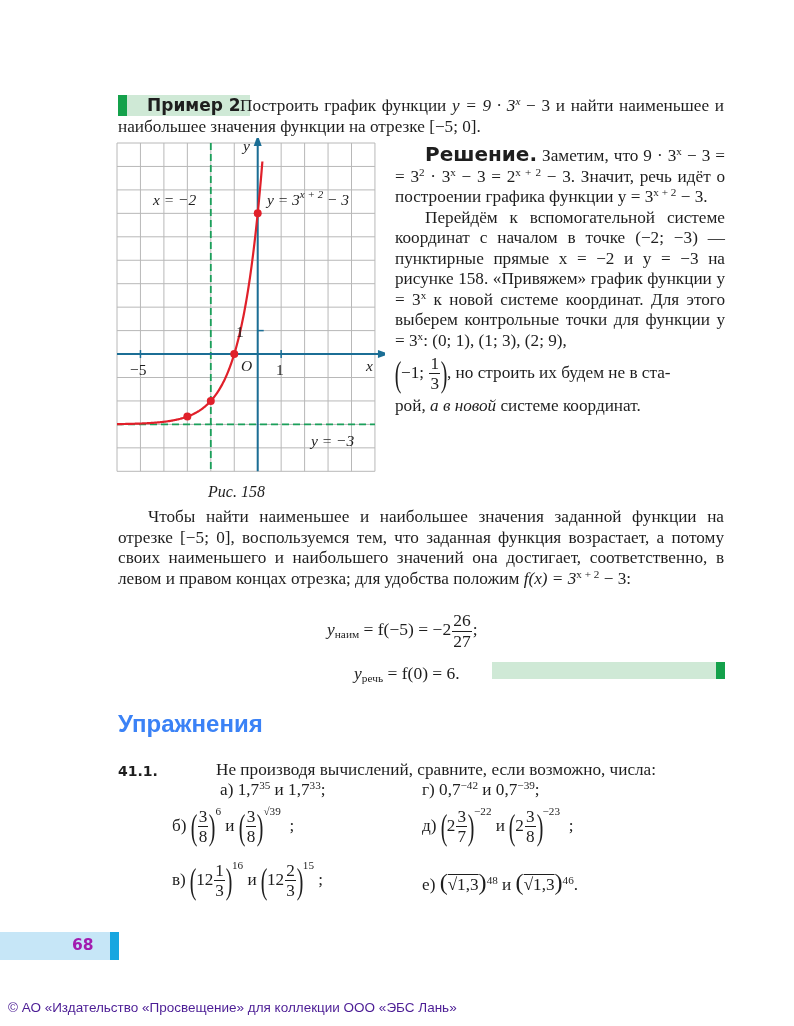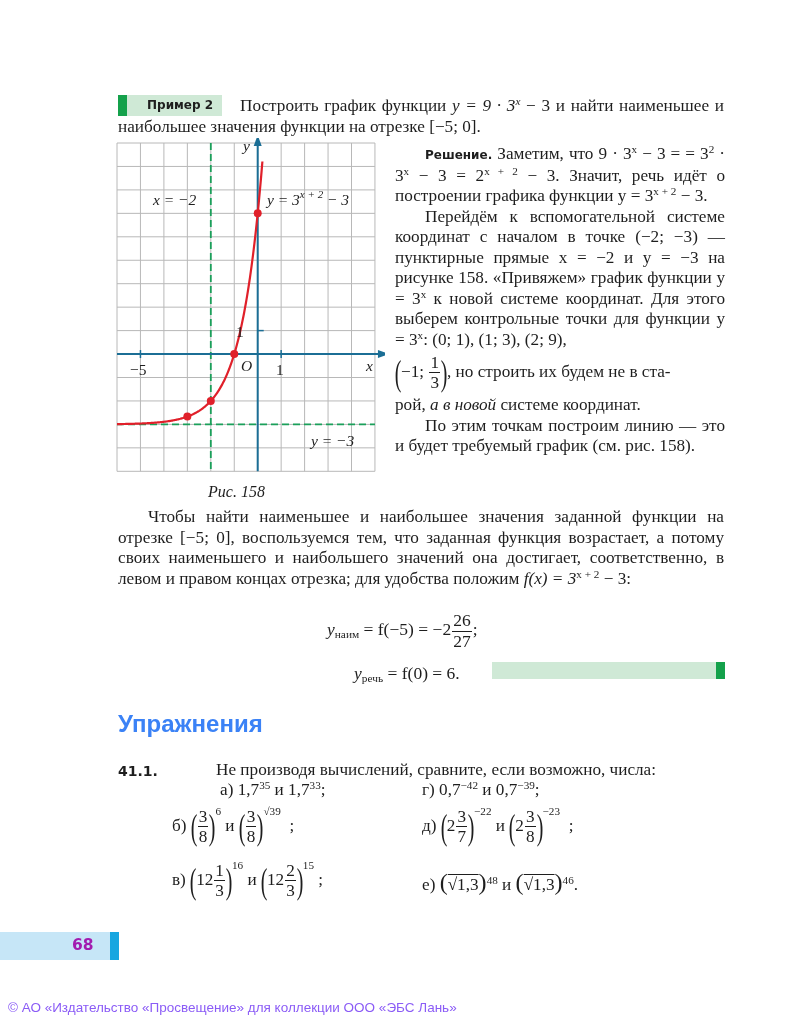--- a/index.html
+++ b/index.html
@@ -8,29 +8,29 @@
   i.m { font-style: italic; }
   sup { font-size: 0.65em; vertical-align: 0.55em; line-height: 0; }
   sub { font-size: 0.65em; vertical-align: -0.25em; line-height: 0; }
 
   .text { position: absolute; font-family: "Liberation Serif", serif; font-size: 17.2px; line-height: 20.5px; text-align: justify; }
   .text p { margin: 0; }
 
   
   .ex-head { position: absolute; left: 118px; top: 95px; }
   .ex-tag { display: inline-block; background: #cfe9d6; border-left: 9px solid #14a14b; padding: 0 9px 0 20px; height: 21px; line-height: 21px;
-            font-family: "DejaVu Sans", sans-serif; font-weight: bold; font-size: 12px; color: #1e1e1e; vertical-align: top; }
+            font-family: "DejaVu Sans", sans-serif; font-weight: bold; font-size: 17px; color: #1e1e1e; vertical-align: top; }
   .ex-problem { position: absolute; left: 118px; top: 96px; width: 606px; }
   .ex-problem .indent { display: inline-block; width: 122px; }
 
   .graph { position: absolute; left: 110px; top: 138px; }
   .caption { position: absolute; left: 208px; top: 483px; font-family: "Liberation Serif", serif; font-style: italic; font-size: 16px; }
 
   .solution { position: absolute; left: 395px; top: 144px; width: 330px; }
-  .solution .bold { font-family: "DejaVu Sans", sans-serif; font-weight: bold; font-size: 12px; }
+  .solution .bold { font-family: "DejaVu Sans", sans-serif; font-weight: bold; font-size: 20px; }
   .solution .ind { text-indent: 30px; }
 
   .para2 { position: absolute; left: 118px; top: 507px; width: 606px; }
   .para2 .ind { text-indent: 30px; }
 
   .frac { display: inline-block; vertical-align: middle; text-align: center; line-height: 1; margin: 0 1px; }
   .frac > span { display: block; padding: 0 1px; }
   .frac .num { border-bottom: 1px solid #1e1e1e; padding-bottom: 1px; }
   .frac .den { padding-top: 1px; }
   .paren { display: inline-block; vertical-align: middle; font-size: 2.1em; font-weight: 100; transform: scaleX(0.55); line-height: 1; margin: 0 -3px; }
@@ -40,21 +40,21 @@
   .endbar { position: absolute; left: 492px; top: 662px; width: 224px; height: 17px; background: #cfe9d6; border-right: 9px solid #14a14b; }
 
   .section-title { position: absolute; left: 118px; top: 710px; font-family: Liberation Sans, sans-serif; font-weight: bold; font-size: 24px; color: #3b82f6; }
 
   .ex-num { position: absolute; left: 118px; top: 763px; font-family: "DejaVu Sans", sans-serif; font-weight: bold; font-size: 14px; }
   .ex-text { position: absolute; left: 172px; top: 760px; font-family: "Liberation Serif", serif; font-size: 17.2px; margin-left: 44px; }
   .item { position: absolute; font-family: "Liberation Serif", serif; font-size: 17.2px; white-space: nowrap; }
 
   .pagebar { position: absolute; left: 0; top: 932px; width: 110px; height: 28px; background: #c6e6f7; border-right: 9px solid #17a6e0; }
   .pagenum { position: absolute; left: 72px; top: 936px; font-family: "DejaVu Sans", sans-serif; font-weight: bold; font-size: 15.5px; color: #a21caf; }
-  .copyright { position: absolute; left: 8px; top: 1000px; font-family: "Liberation Sans", sans-serif; font-size: 13.5px; color: #8b5cf6; }
+  .copyright { position: absolute; left: 8px; top: 1000px; font-family: "Liberation Sans", sans-serif; font-size: 13.5px; color: #4c1d95; }
 </style>
 </head>
 <body>
 
 <div class="ex-head">
   <span class="ex-tag">Пример 2</span>
 </div>
 <div class="text ex-problem">
   <span class="indent"></span><span>Построить график функции </span><i class="m">y = 9 · 3</i><sup><i>x</i></sup><span> − 3</span><span> и найти наименьшее и наибольшее значения функции на отрезке [−5; 0].</span>
 </div>
@@ -121,21 +121,20 @@
     <text x="126" y="199">1</text>
   </g>
 </svg>
 <div class="caption">Рис. 158</div>
 
 <div class="text solution">
   <p class="ind"><span class="bold">Решение.</span> <span>Заметим, что 9 · 3</span><sup>x</sup><span> − 3 = = 3</span><sup>2</sup><span> · 3</span><sup>x</sup><span> − 3 = 2</span><sup>x + 2</sup><span> − 3. Значит, речь идёт о построении графика функции y = 3</span><sup>x + 2</sup><span> − 3.</span></p>
   <p class="ind"><span>Перейдём к вспомогательной системе координат с началом в точке (−2; −3) — пунктирные прямые x = −2 и y = −3 на рисунке 158. «Привяжем» график функции y = 3</span><sup>x</sup><span> к новой системе координат. Для этого выберем контрольные точки для функции y = 3</span><sup>x</sup><span>: (0; 1), (1; 3), (2; 9),</span></p>
   <p style="margin-top:4px;"><span class="paren">(</span><span>−1; </span><span class="frac"><span class="num">1</span><span class="den">3</span></span><span class="paren">)</span><span>, но строить их будем не в ста-</span></p>
   <p style="margin-top:4px;"><span>рой, </span><i>а в новой</i><span> системе координат.</span></p>
-  <p class="ind">По этим точкам построим линию — это и будет требуемый график (см. рис. 158).</p>
 </div>
 
 <div class="text para2">
   <p class="ind"><span>Чтобы найти наименьшее и наибольшее значения заданной функции на отрезке [−5; 0], воспользуемся тем, что заданная функция возрастает, а потому своих наименьшего и наибольшего значений она достигает, соответственно, в левом и правом концах отрезка; для удобства положим </span><i>f(x) = 3</i><sup>x + 2</sup><span> − 3:</span></p>
 </div>
 
 <div class="formula1">
   <i>y</i><sub>наим</sub><span> = f(−5) = −2</span><span class="frac" style="font-size:17.5px"><span class="num">26</span><span class="den">27</span></span><span>;</span>
 </div>
 <div class="formula2">

